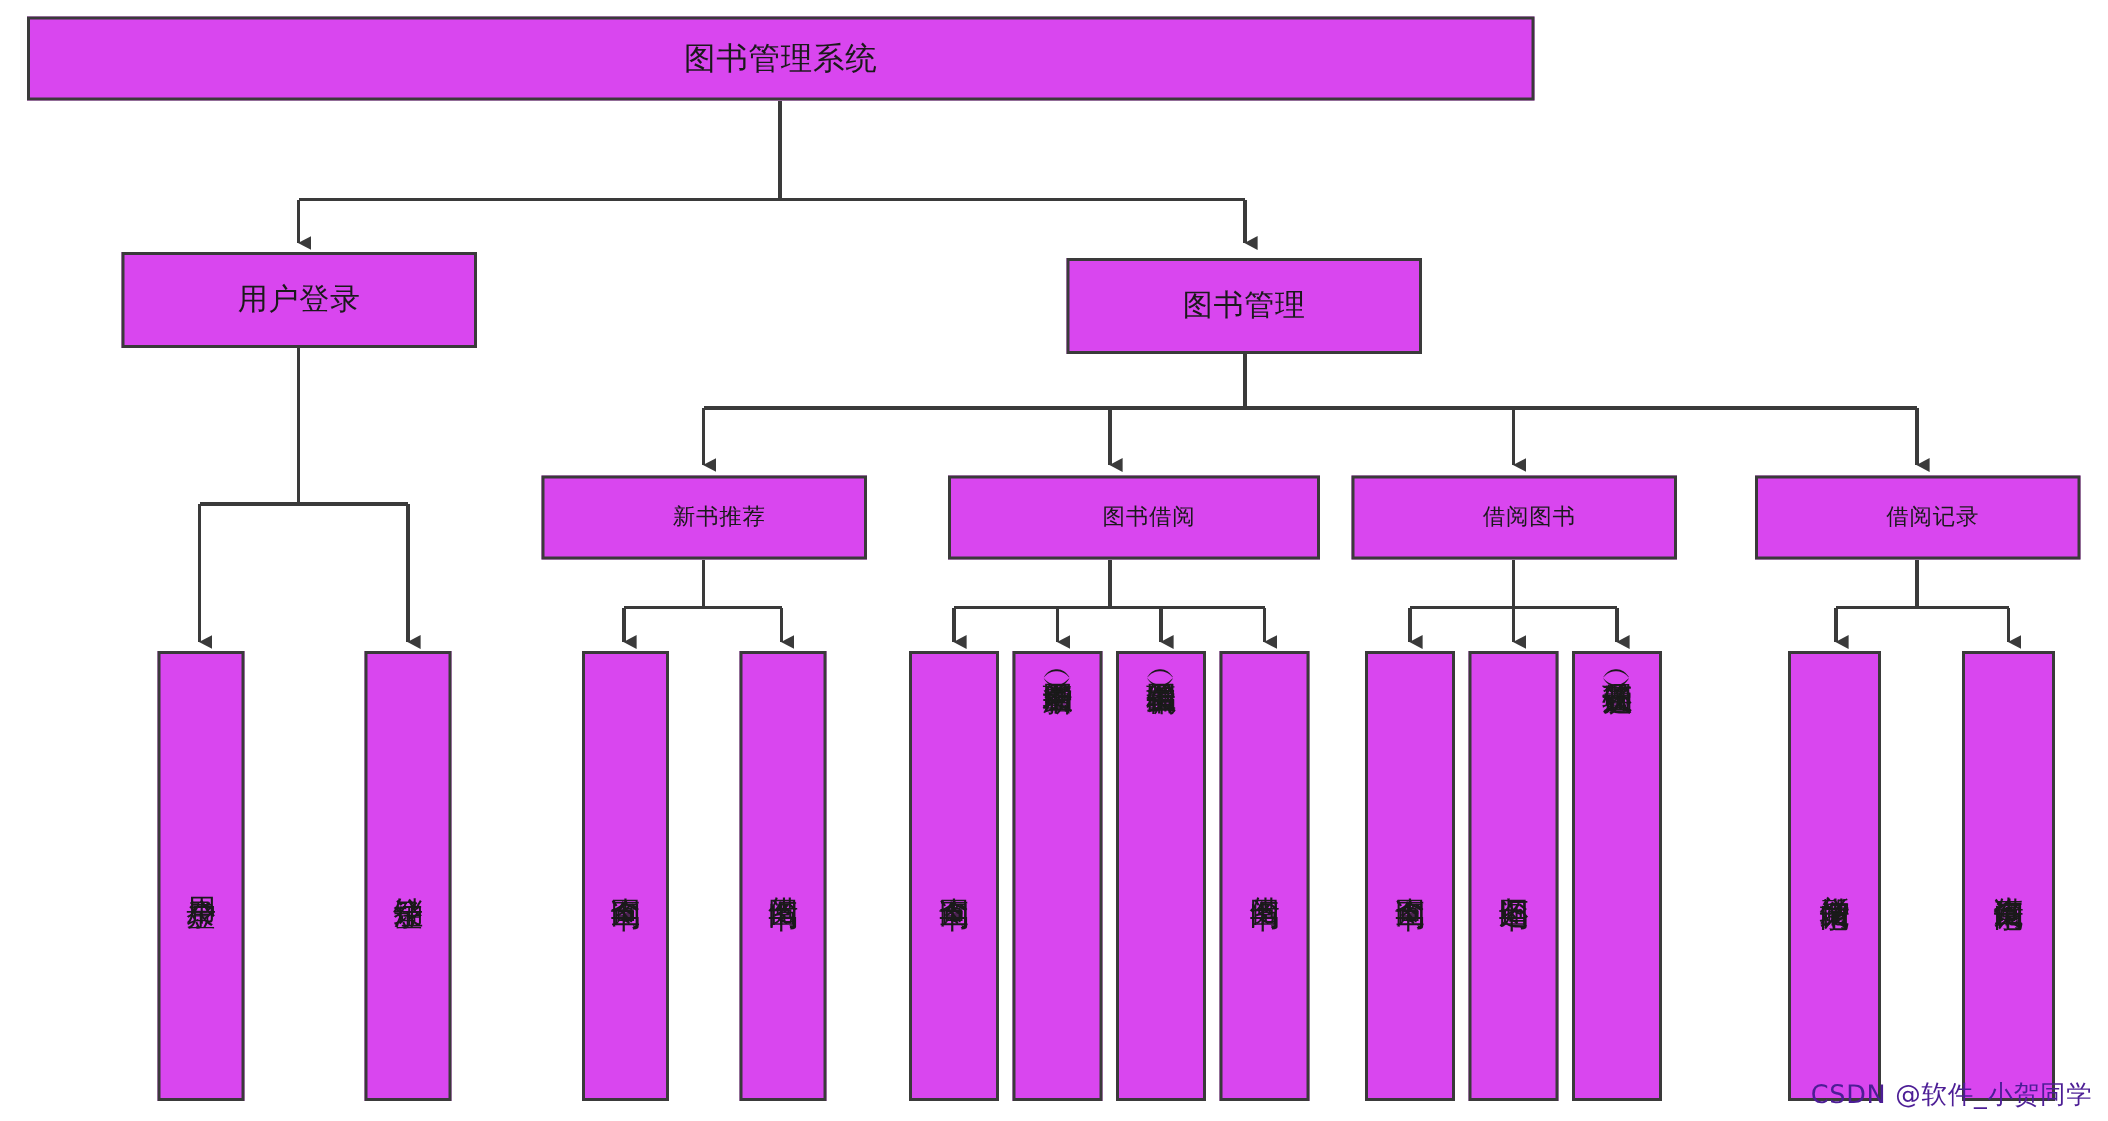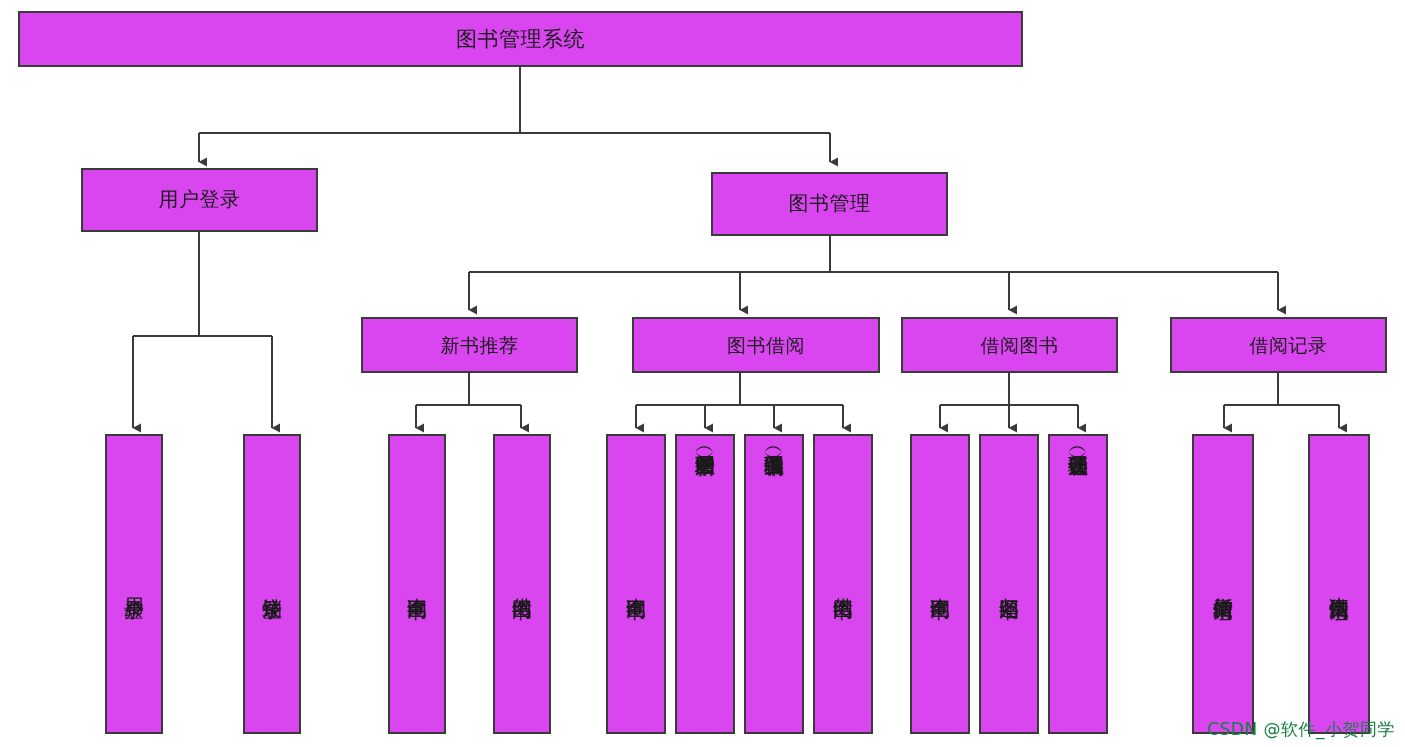--- a/index.html
+++ b/index.html
@@ -36,21 +36,21 @@
     color: #1a1a1a;
   }
   .node .label {
     display: block;
     text-align: center;
     line-height: 1.18;
     letter-spacing: 0.5px;
   }
   .node-root .label { font-size: 21px; }
   .node-l2 .label { font-size: 20px; }
-  .node-l3 .label { font-size: 19px; margin-left: 20px; }
+  .node-l3 .label { font-size: 15px; margin-left: 20px; }
   .node-leaf {
     align-items: flex-start;
     padding-top: 4px;
   }
   .node-leaf .label {
     font-size: 20px;
     writing-mode: vertical-rl;
     text-orientation: upright;
     line-height: 1.06;
     letter-spacing: 1px;
@@ -61,21 +61,21 @@
   }
   .node-leaf.leaf-mid {
     align-items: center;
     padding-top: 0;
   }
   .watermark {
     position: absolute;
     right: 10px;
     bottom: 6px;
     font-size: 17px;
-    color: #15803d;
+    color: #4c1d95;
     letter-spacing: 0.5px;
     white-space: nowrap;
     pointer-events: none;
   }
 </style>
 </head>
 <body>
 
 <div id="diagram-root">
 

